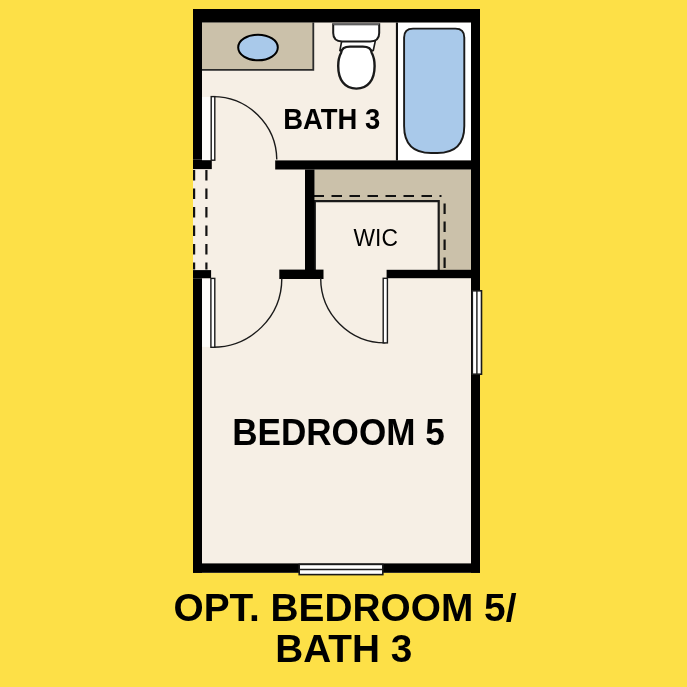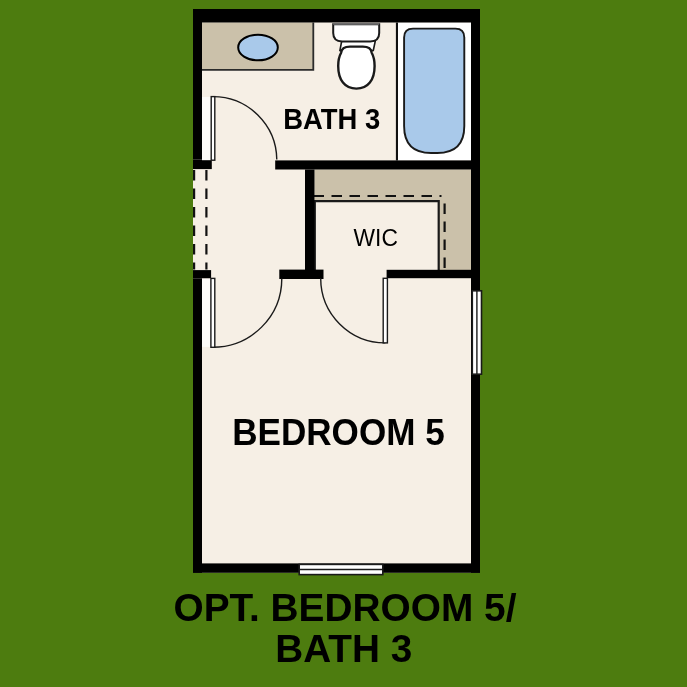--- a/index.html
+++ b/index.html
@@ -1,16 +1,16 @@
 <!DOCTYPE html>
 <html><head>
 <meta charset="utf-8">
 <style>
   html,body{margin:0;padding:0;background:#ffffff;}
-  .page{width:687px;height:687px;position:relative;background:#4d7c0f;font-family:"Liberation Sans",sans-serif;}
+  .page{width:687px;height:687px;position:relative;background:#fde047;font-family:"Liberation Sans",sans-serif;}
   svg{position:absolute;top:0;left:0;}
   text{font-family:"Liberation Sans",sans-serif;fill:#000000;}
 </style>
 </head>
 <body>
 <div class="page">
 <svg width="687" height="687" viewBox="0 0 687 687">
 
   <rect x="193" y="9" width="287" height="563.8" fill="#f6efe5"></rect>
 

